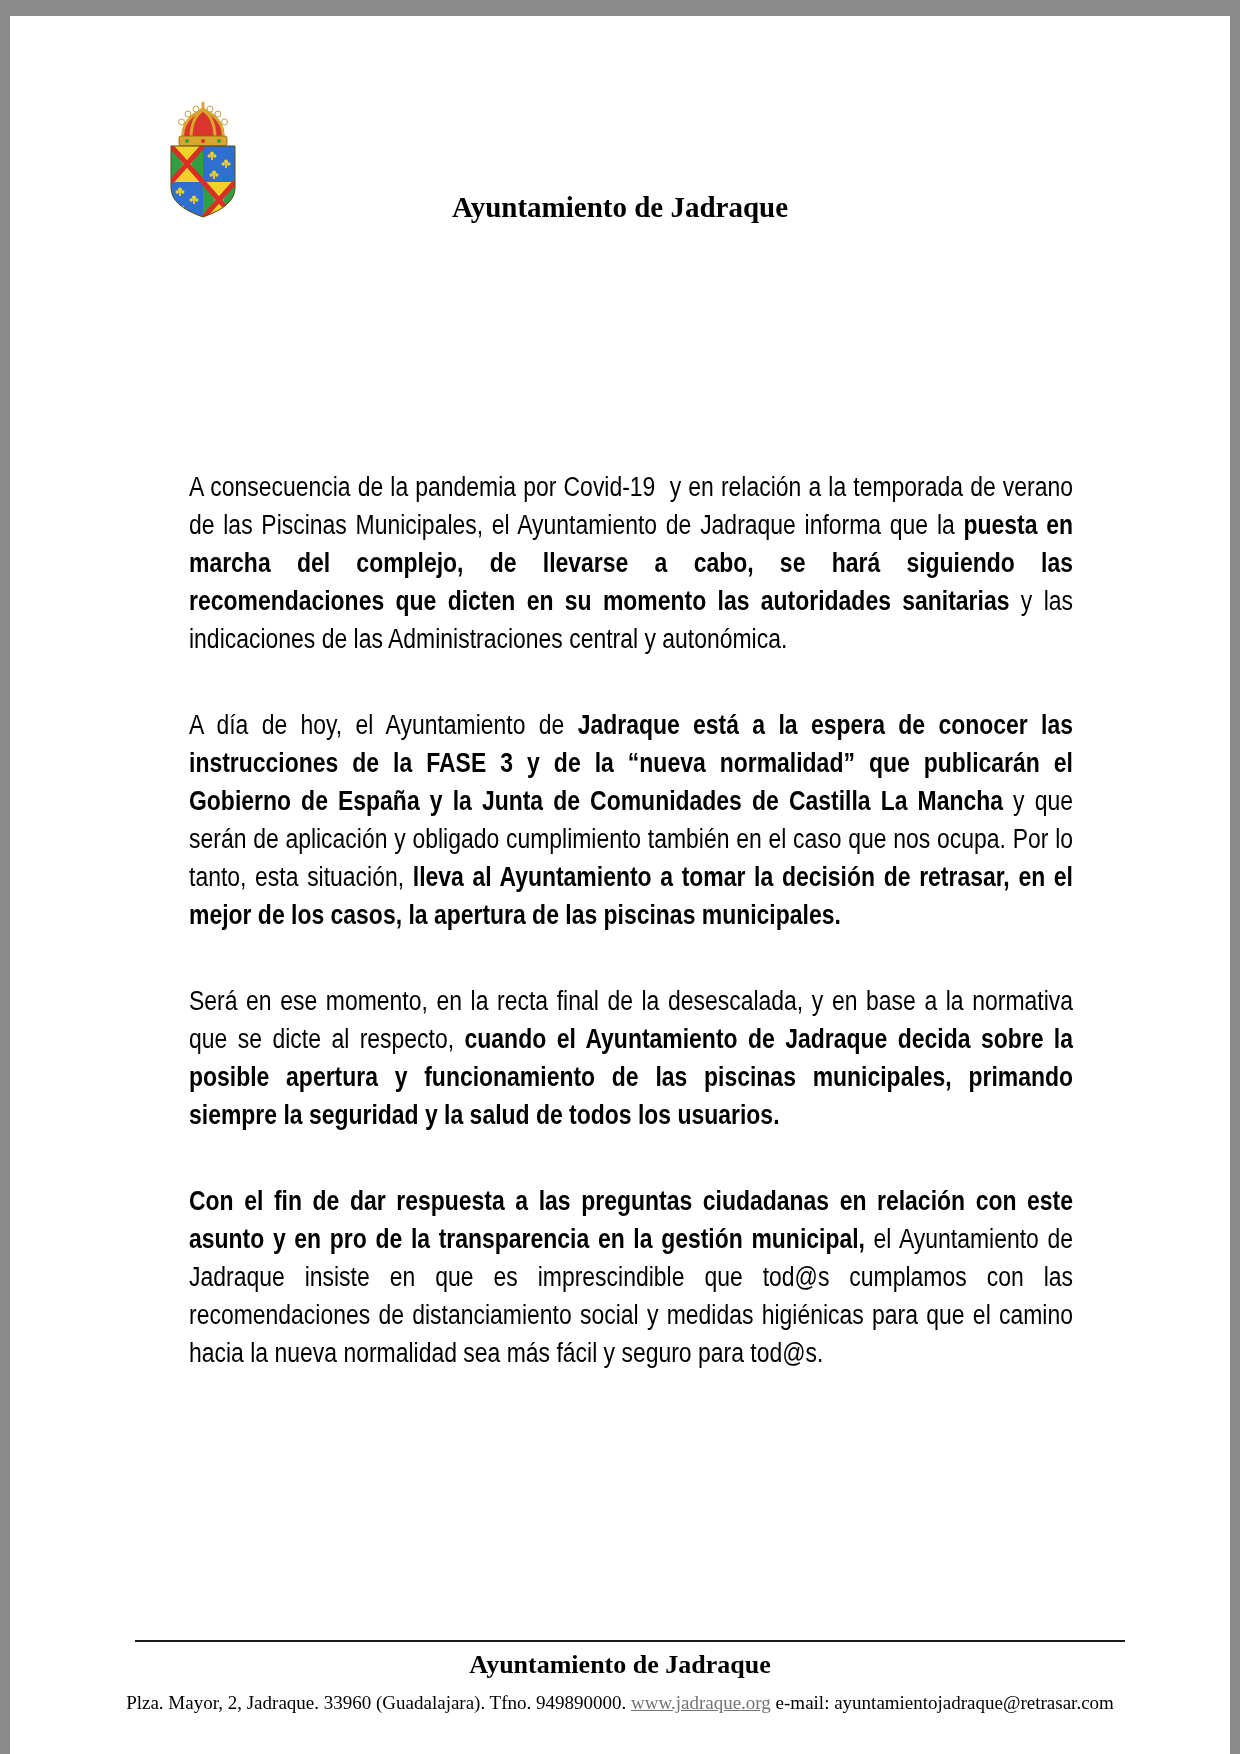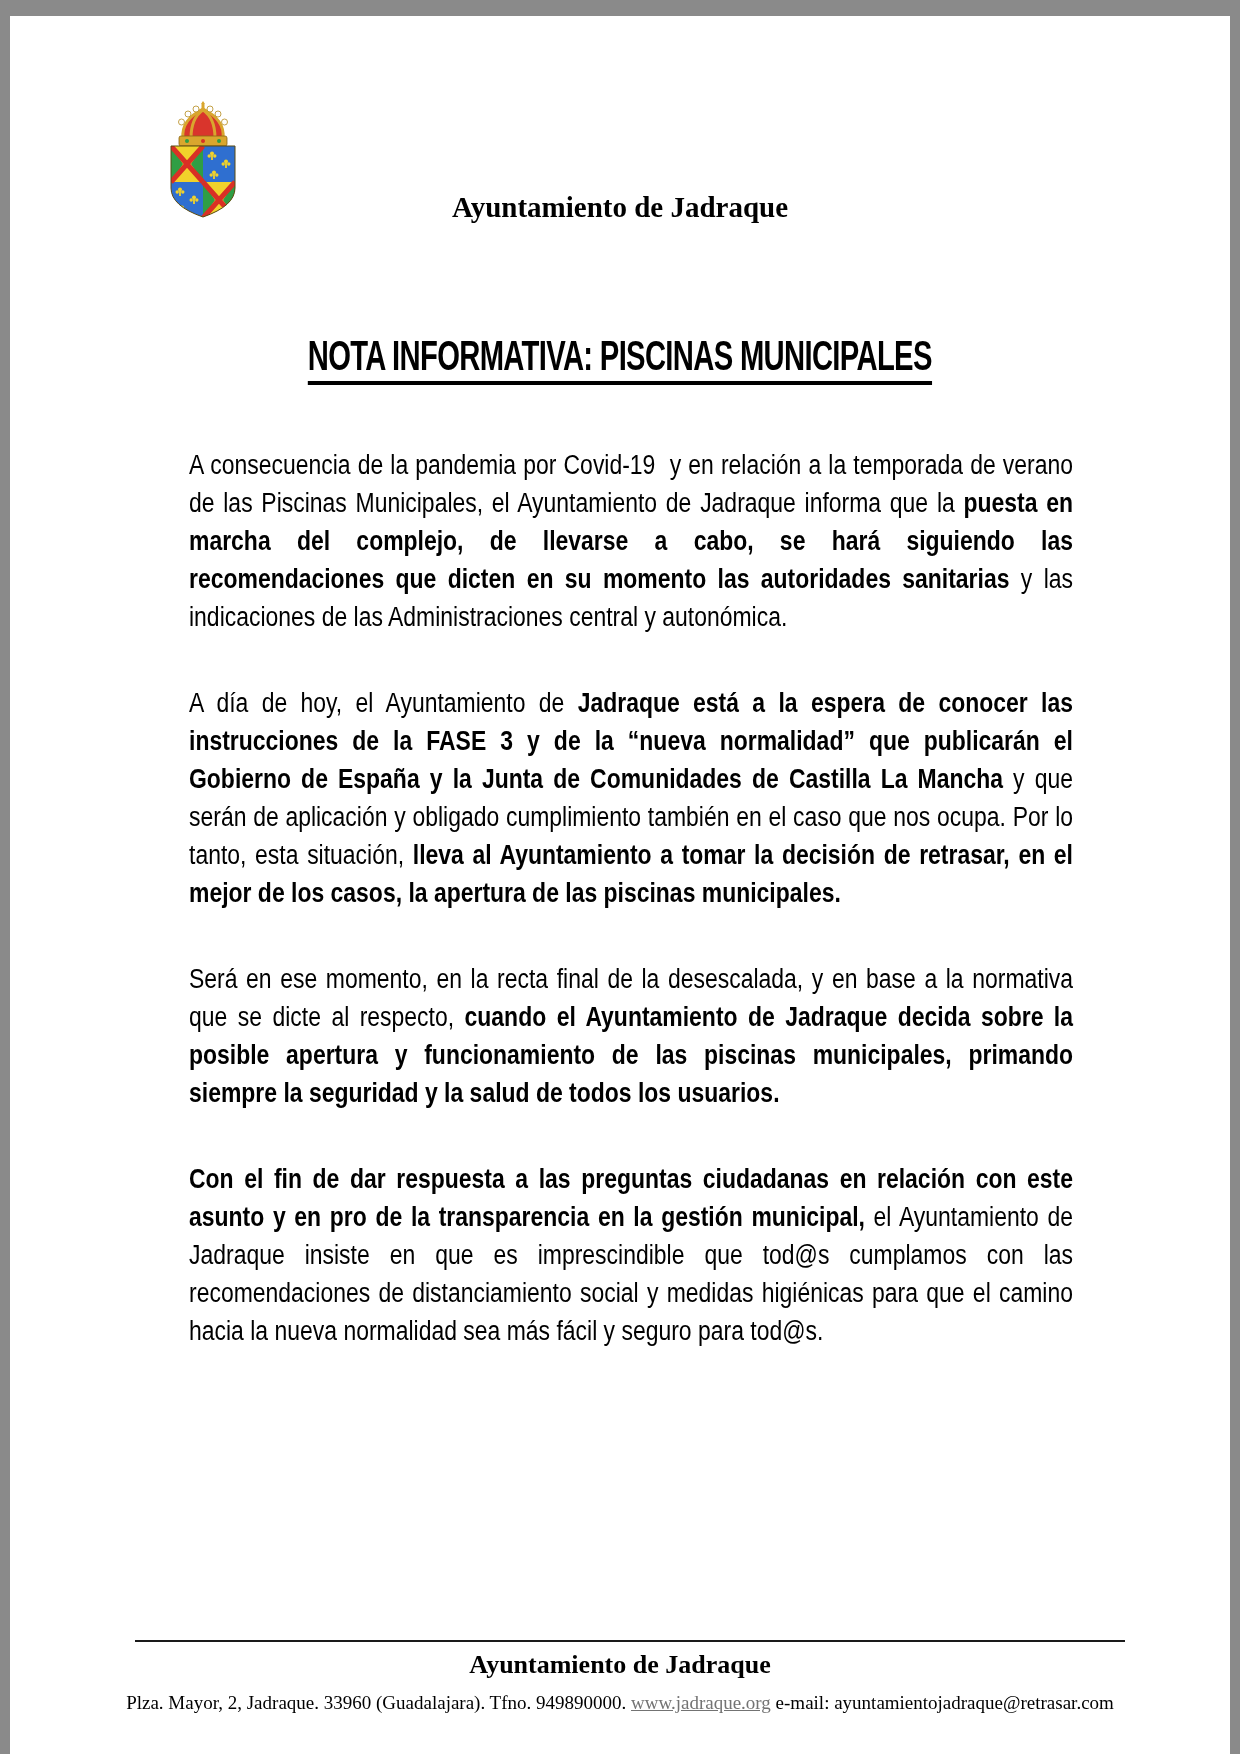--- a/index.html
+++ b/index.html
@@ -28,21 +28,21 @@
   .doc-title .squeeze{
     display:inline-block;
     font-weight:bold;font-size:43px;line-height:1.08;
     letter-spacing:-1px;
     transform:scaleX(0.68);transform-origin:50% 50%;
     border-bottom:4px solid #000;
     padding-bottom:3px;
   }
   
   .body-col{
-    position:absolute;left:179px;top:430px;width:884px;
+    position:absolute;left:179px;top:452px;width:884px;
   }
   .squeeze-body{
     width:1040px;
     transform:scaleX(0.85);transform-origin:0 0;
     font-size:27px;line-height:38px;
     text-align:justify;
   }
   .para{margin:0 0 48px 0;}
   .para b{font-weight:bold;}
   
@@ -150,23 +150,20 @@
             <circle cx="2.8" r="1.7"></circle>
             <rect x="-0.9" y="-1.5" width="1.8" height="5.5"></rect>
           </g>
       </g>
     </g>
     <path d="M4,46 H68 V88 Q68,106 36,117 Q4,106 4,88 Z" fill="none" stroke="#5a4a10" stroke-width="1"></path>
   </svg>
 
   <div class="org-header">Ayuntamiento de Jadraque</div>
 
-  <div class="doc-title">
-    <span class="squeeze">NOTA INFORMATIVA: PISCINAS MUNICIPALES</span>
-  </div>
 
   <div class="body-col">
     <div class="squeeze-body">
         <div class="para"><span>A consecuencia de la pandemia por Covid-19 &nbsp;y en relación a la temporada de verano de las Piscinas Municipales, el Ayuntamiento de Jadraque informa que la </span><b>puesta en marcha del complejo, de llevarse a cabo, se hará siguiendo las recomendaciones que dicten en su momento las autoridades sanitarias</b><span> y las indicaciones de las Administraciones central y autonómica.</span></div>
         <div class="para"><span>A día de hoy, el Ayuntamiento de </span><b>Jadraque está a la espera de conocer las instrucciones de la FASE 3 y de la “nueva normalidad” que publicarán el Gobierno de España y la Junta de Comunidades de Castilla La Mancha</b><span> y que serán de aplicación y obligado cumplimiento también en el caso que nos ocupa. Por lo tanto, esta situación, </span><b>lleva al Ayuntamiento a tomar la decisión de retrasar, en el mejor de los casos, la apertura de las piscinas municipales.</b></div>
         <div class="para"><span>Será en ese momento, en la recta final de la desescalada, y en base a la normativa que se dicte al respecto, </span><b>cuando el Ayuntamiento de Jadraque decida sobre la posible apertura y funcionamiento de las piscinas municipales, primando siempre la seguridad y la salud de todos los usuarios.</b></div>
         <div class="para"><b>Con el fin de dar respuesta a las preguntas ciudadanas en relación con este asunto y en pro de la transparencia en la gestión municipal,</b><span> el Ayuntamiento de Jadraque insiste en que es imprescindible que tod@s cumplamos con las recomendaciones de distanciamiento social y medidas higiénicas para que el camino hacia la nueva normalidad sea más fácil y seguro para tod@s.</span></div>
       </div>
   </div>
 

